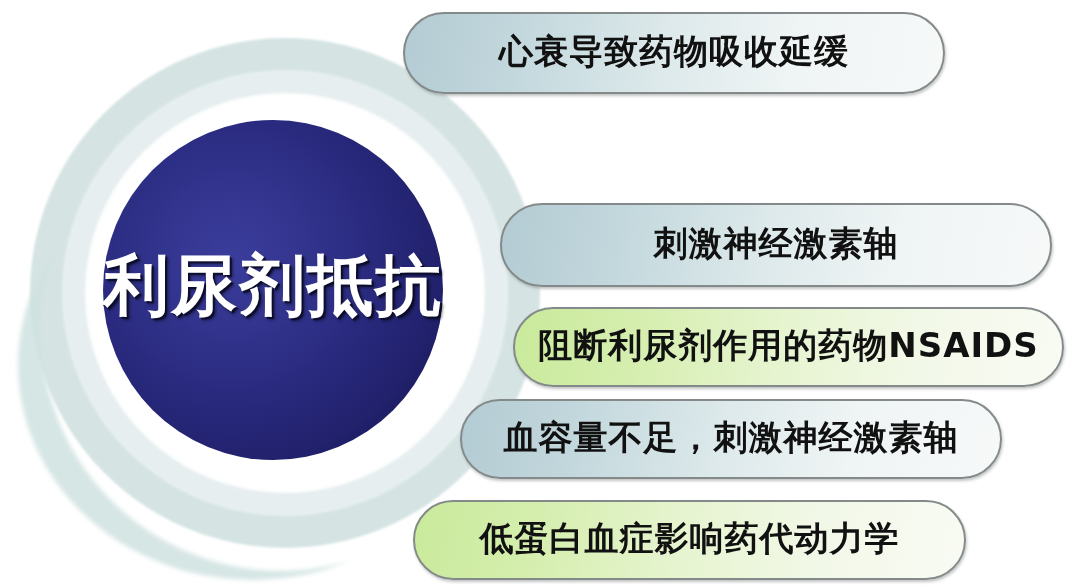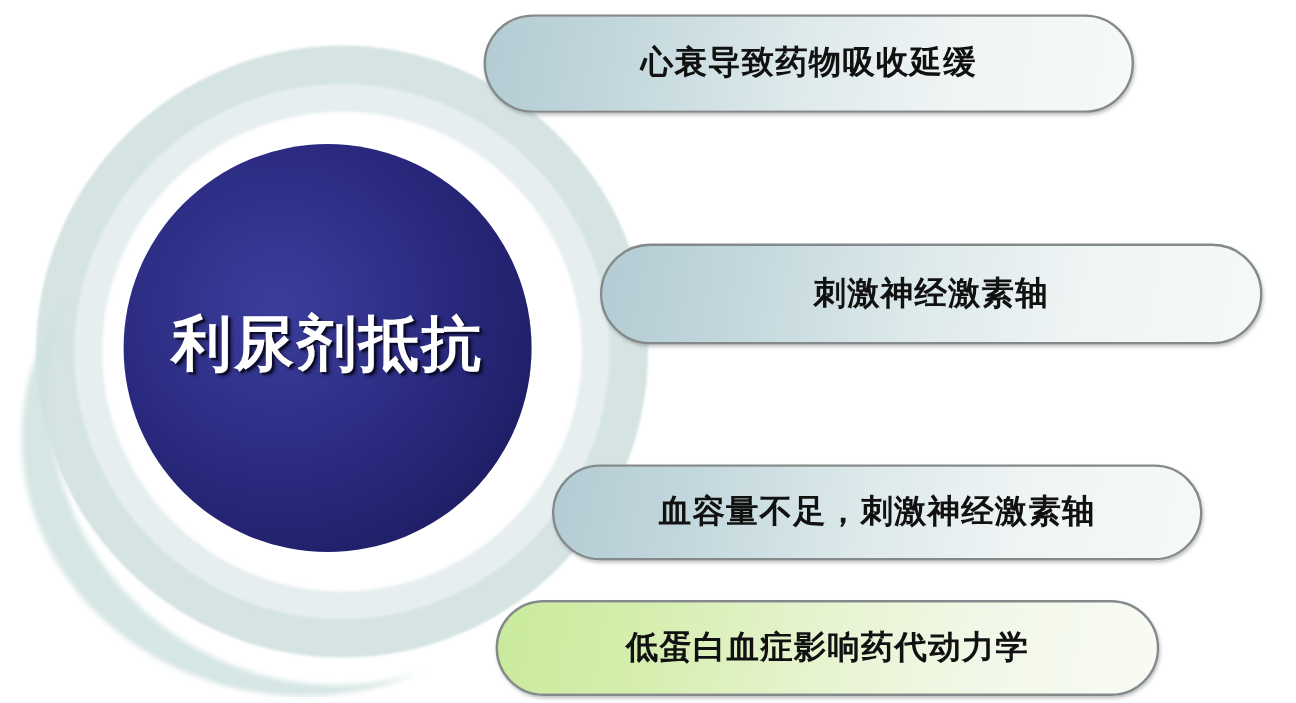--- a/index.html
+++ b/index.html
@@ -86,21 +86,21 @@
         #22226f 68%,
         #1b1b5e 86%,
         #17174f 100%);
     display: flex;
     align-items: center;
     justify-content: center;
     box-shadow: 0 0 14px rgba(255,255,255,.6);
   }
   #hub-label {
     color: #ffffff;
-    font-size: 50px;
+    font-size: 66px;
     font-weight: bold;
     letter-spacing: 2px;
     white-space: nowrap;
     text-shadow:
        2px 2px 0 rgba(10,10,40,.85),
        3px 3px 3px rgba(0,0,0,.5);
     transform: translateY(-4px);
   }
 
   
@@ -108,21 +108,21 @@
     position: absolute;
     box-sizing: border-box;
     border: 2px solid #848a8a;
     border-radius: 999px;
     display: flex;
     align-items: center;
     justify-content: center;
     box-shadow: 1px 2px 3px rgba(120,125,125,.45);
   }
   .pill-label {
-    font-size: 27px;
+    font-size: 34px;
     font-weight: bold;
     color: #111111;
     white-space: nowrap;
     letter-spacing: 1px;
     transform: translateY(-1px);
   }
   .pill.blue {
     background: linear-gradient(100deg,
        #b3cbd3 0%,
        #c3d8dd 22%,
@@ -136,21 +136,21 @@
        #d5eeae 22%,
        #e6f4cf 48%,
        #f2f8e8 74%,
        #f9fbf4 100%);
   }
 
   #pill-0 { left: 403px; top: 12px;  width: 542px; height: 82px; }
   #pill-1 { left: 450px; top: 110px; width: 550px; height: 80px; }
   #pill-2 { left: 500px; top: 203px; width: 552px; height: 84px; }
   #pill-3 { left: 513px; top: 307px; width: 551px; height: 80px; }
-  #pill-4 { left: 460px; top: 387px; width: 542px; height: 80px; }
+  #pill-4 { left: 460px; top: 399px; width: 542px; height: 80px; }
   #pill-5 { left: 413px; top: 500px; width: 553px; height: 80px; }
 </style>
 </head>
 <body>
 
 <div id="stage">
 
   <div class="ring" id="ring-outer"></div>
   <div class="ring" id="ring-mid"></div>
   <div class="ring" id="ring-crescent"></div>
@@ -162,20 +162,23 @@
 
   <div class="pill blue" id="pill-0">
     <span class="pill-label">心衰导致药物吸收延缓</span>
   </div>
 
 
   <div class="pill blue" id="pill-2">
     <span class="pill-label">刺激神经激素轴</span>
   </div>
 
+  <div class="pill green" id="pill-3">
+    <span class="pill-label">阻断利尿剂作用的药物NSAIDS</span>
+  </div>
 
   <div class="pill blue" id="pill-4">
     <span class="pill-label">血容量不足，刺激神经激素轴</span>
   </div>
 
   <div class="pill green" id="pill-5">
     <span class="pill-label">低蛋白血症影响药代动力学</span>
   </div>
 
 </div>

